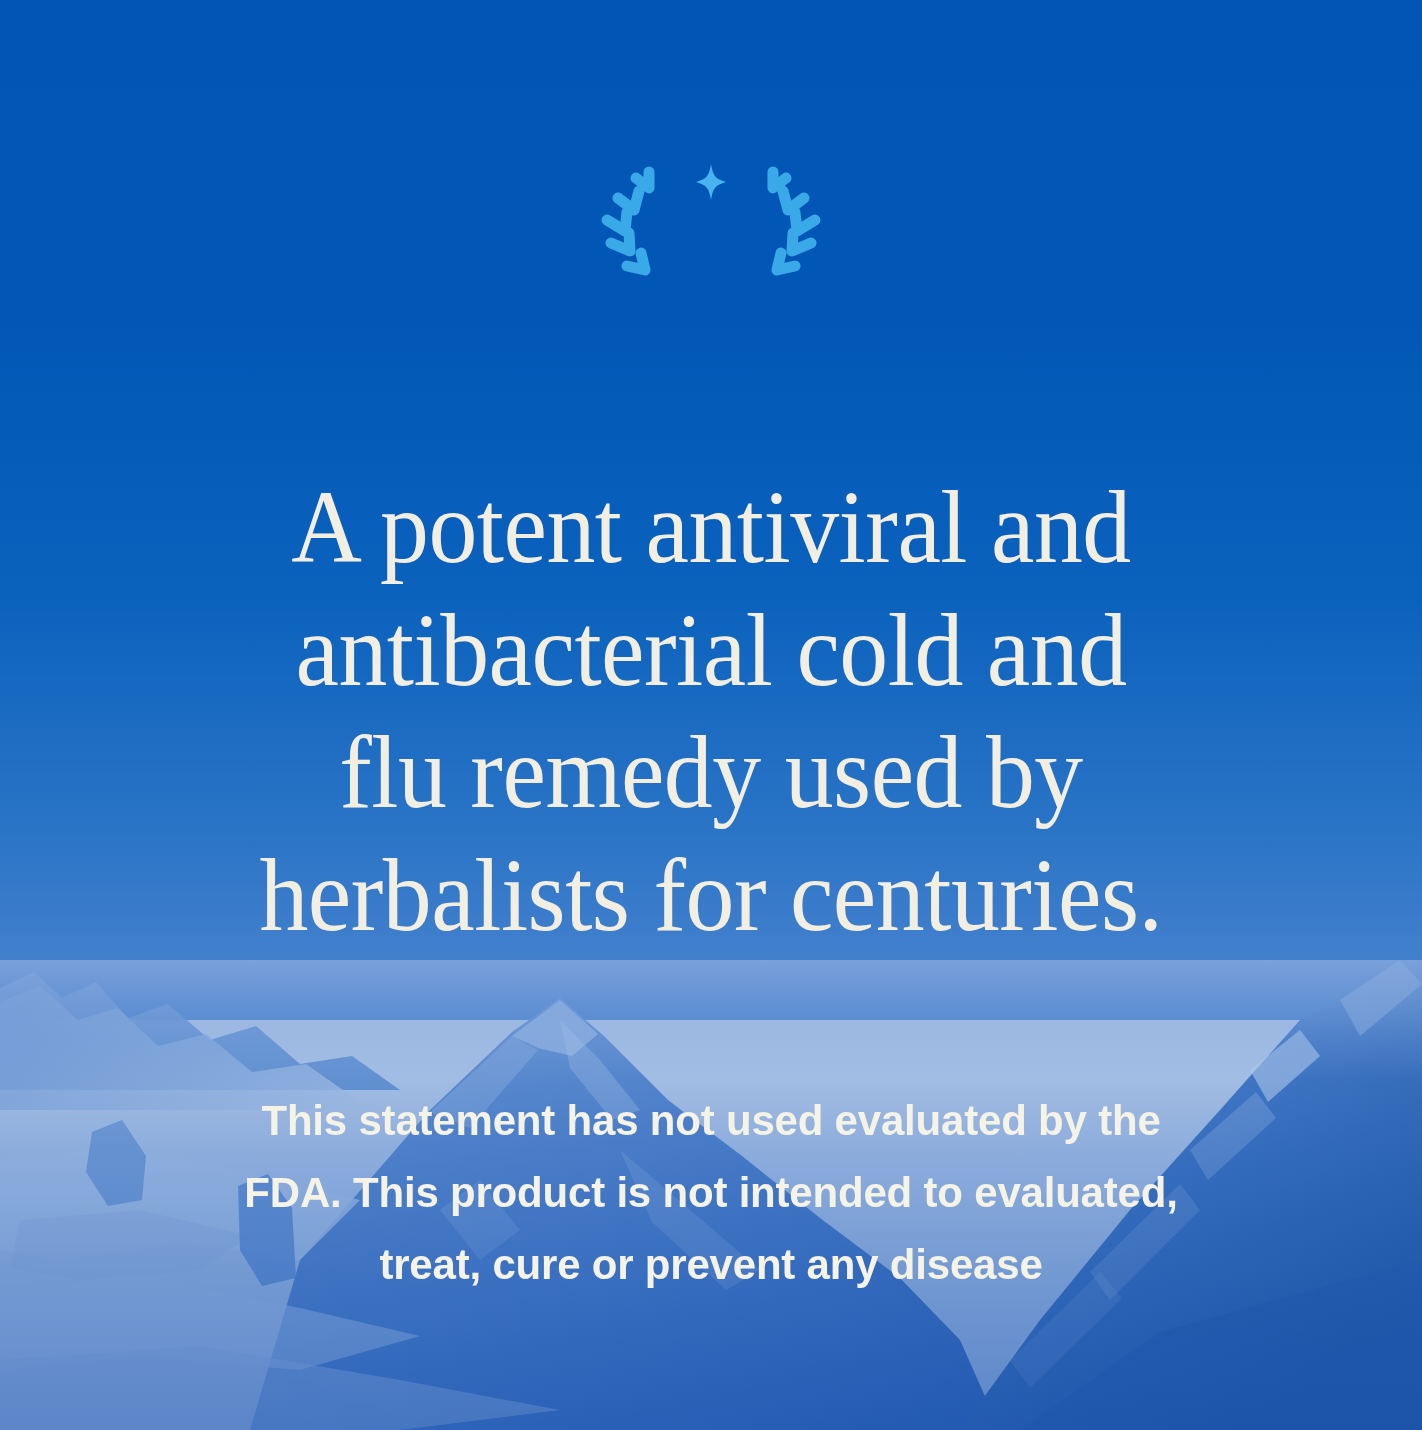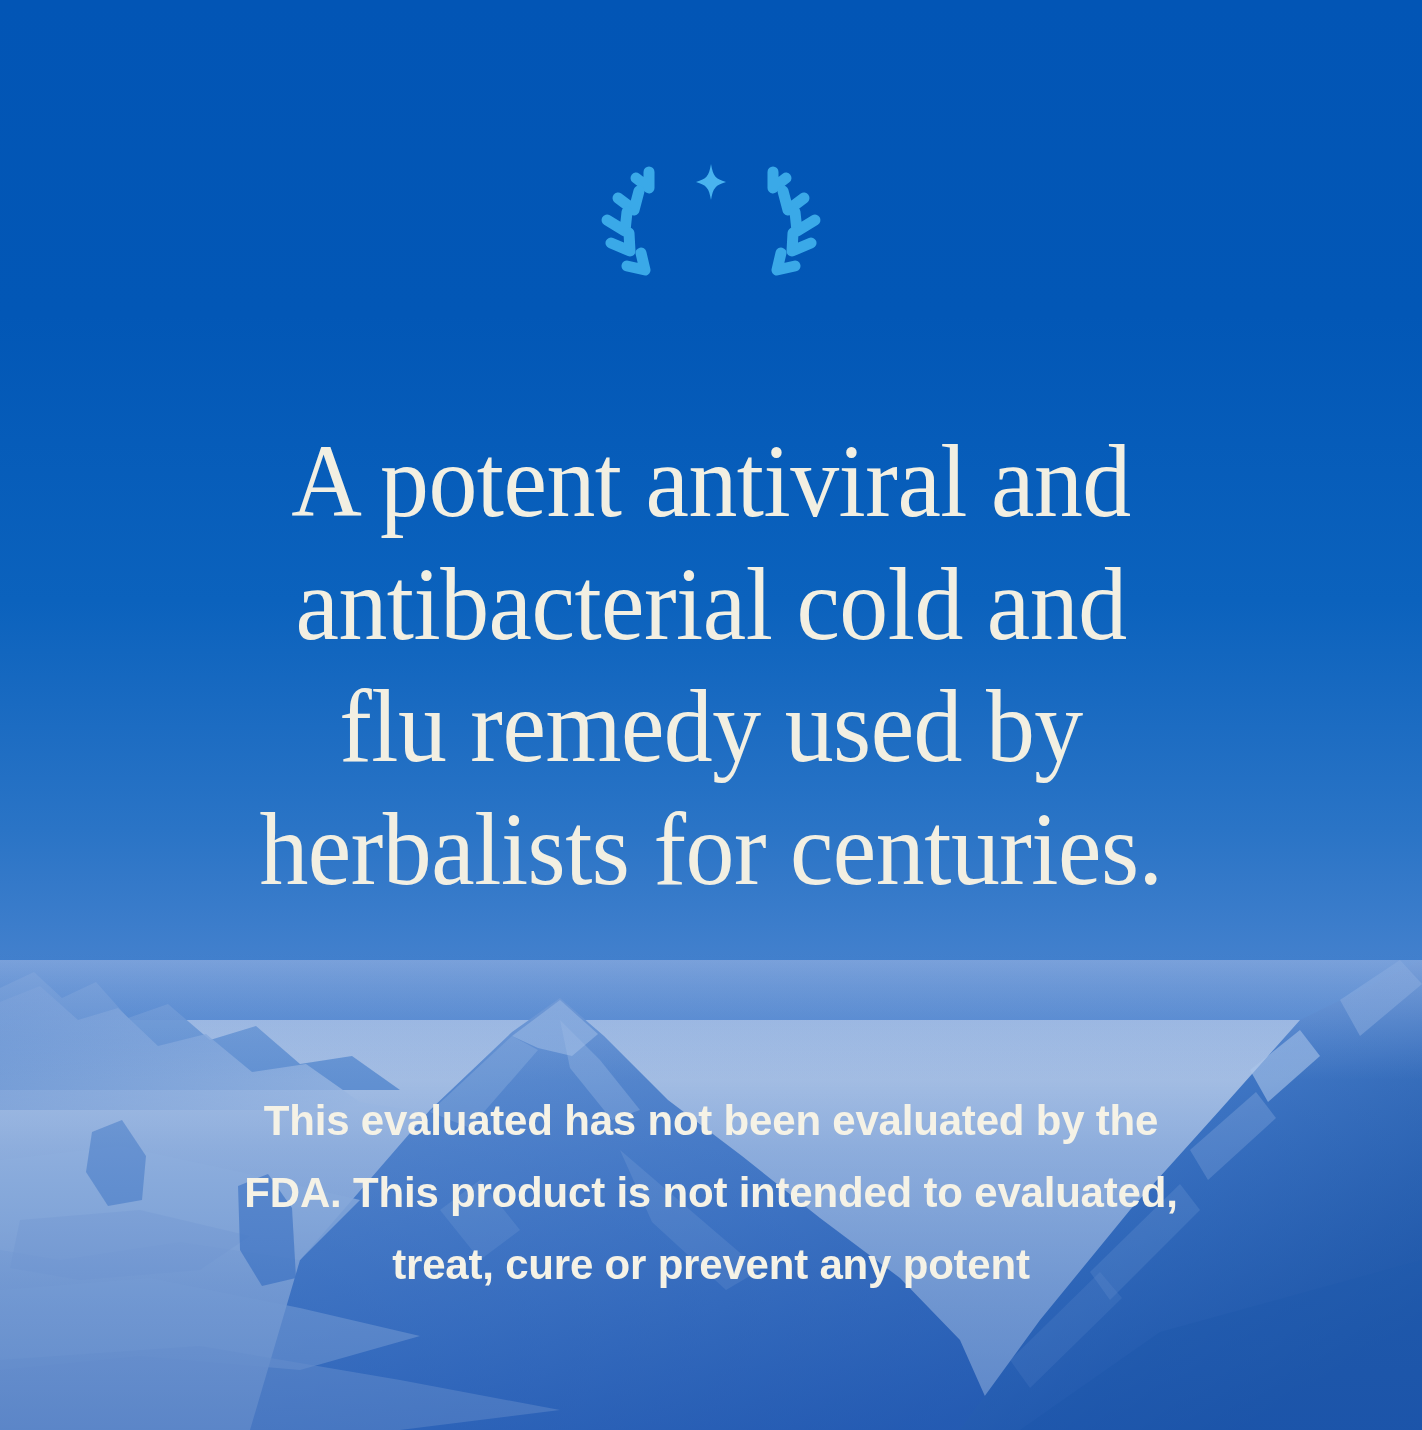--- a/index.html
+++ b/index.html
@@ -65,20 +65,21 @@
     pointer-events: none;
   }
 
   
   .content {
     position: absolute;
     inset: 0;
     display: flex;
     flex-direction: column;
     align-items: center;
+    gap: 46px;
   }
 
   
   .logo-wrap {
     margin-top: 158px;
     width: 240px;
     height: 132px;
     position: relative;
   }
   .logo-wrap svg { display: block; width: 100%; height: 100%; }
@@ -240,18 +241,18 @@
     <h1 class="headline">
       <span class="ln">A potent antiviral and</span>
       <span class="ln">antibacterial cold and</span>
       <span class="ln">flu remedy used by</span>
       <span class="ln">herbalists for centuries.</span>
     </h1>
 
   </div>
 
   <div class="disclaimer">
-    <span class="ln">This evaluated has not been evaluated by the</span>
+    <span class="ln">This statement has not used evaluated by the</span>
     <span class="ln">FDA. This product is not intended to evaluated,</span>
-    <span class="ln">treat, cure or prevent any potent</span>
+    <span class="ln">treat, cure or prevent any disease</span>
   </div>
 
 </div>
 
 </body></html>

